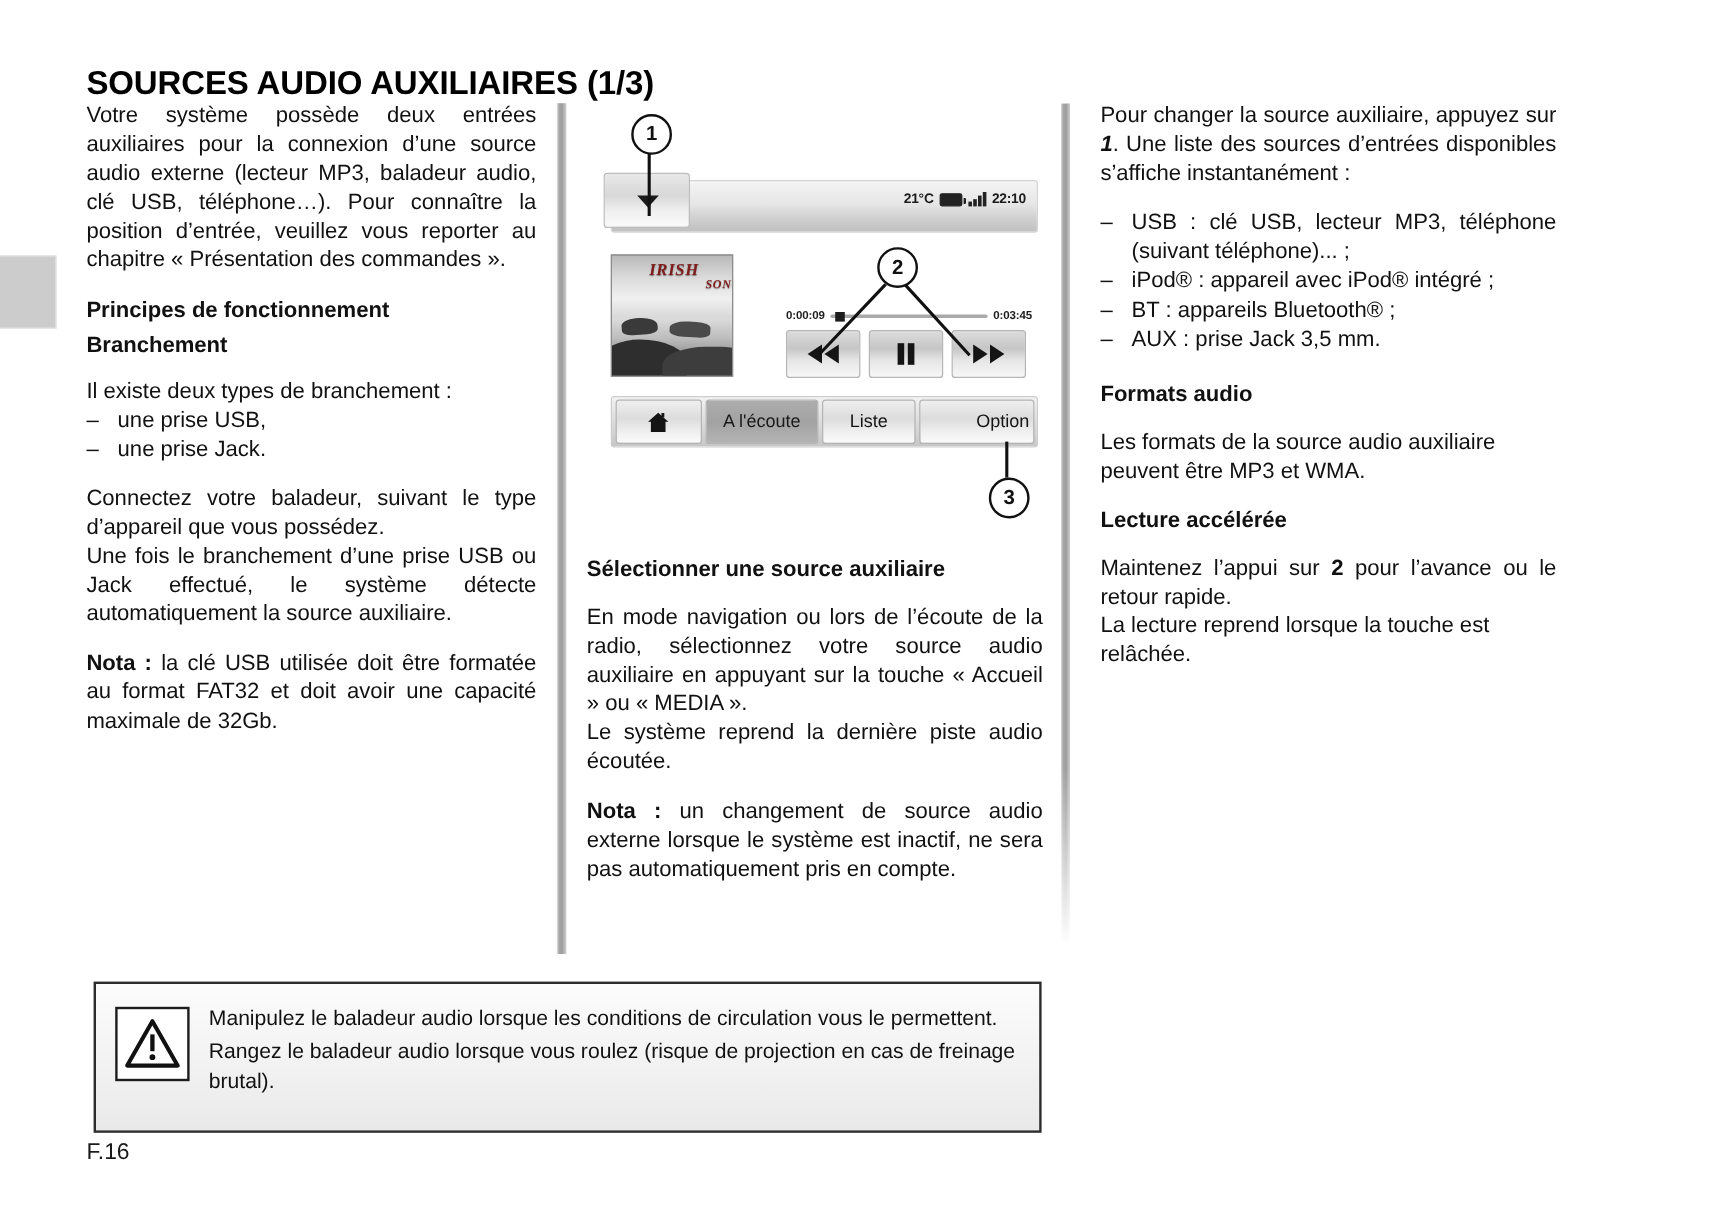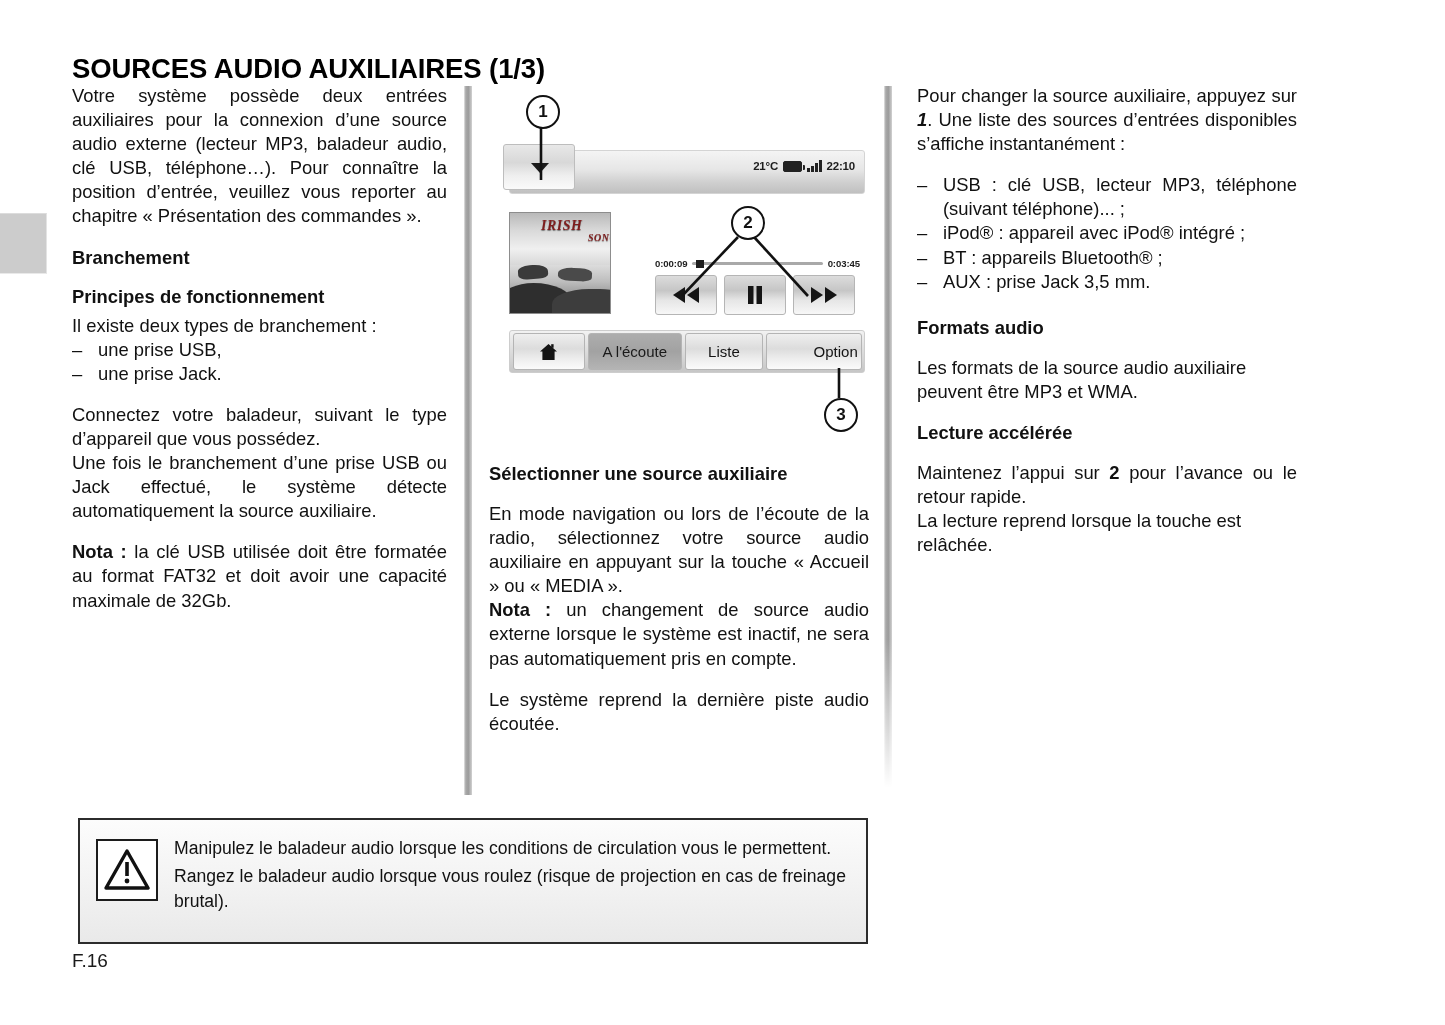--- a/index.html
+++ b/index.html
@@ -409,40 +409,40 @@
   <div class="edge-tab"></div>
 
   <h1 class="page-title">SOURCES AUDIO AUXILIAIRES (1/3)</h1>
 
   <div class="vrule vrule-left"></div>
   <div class="vrule vrule-right"></div>
 
   <div class="col col-left">
     <p class="para">Votre système possède deux entrées auxiliaires pour la connexion d’une source audio externe (lecteur MP3, baladeur audio, clé USB, téléphone…). Pour connaître la position d’entrée, veuillez vous reporter au chapitre « Présentation des commandes ».</p>
 
+    <h3 class="sub">Principes de fonctionnement</h3>
     <h3 class="sub" style="margin-bottom:16px">Branchement</h3>
-    <h3 class="sub">Principes de fonctionnement</h3>
 
     <p class="para-tight nojust">Il existe deux types de branchement :</p>
     <ul class="dash" style="margin-bottom:17px">
       <li><span class="dash-mark">–</span><span>une prise USB,</span></li>
       <li class="last"><span class="dash-mark">–</span><span>une prise Jack.</span></li>
     </ul>
 
     <p class="para-tight">Connectez votre baladeur, suivant le type d’appareil que vous possédez.</p>
     <p class="para">Une fois le branchement d’une prise USB ou Jack effectué, le système détecte automatiquement la source auxiliaire.</p>
 
     <p class="para"><span class="bold">Nota :</span><span> la clé USB utilisée doit être formatée au format FAT32 et doit avoir une capacité maximale de 32Gb.</span></p>
   </div>
 
   <div class="col col-mid" style="top:462px;">
     <h3 class="sub" style="margin-bottom:17px">Sélectionner une source auxiliaire</h3>
     <p class="para-tight">En mode navigation ou lors de l’écoute de la radio, sélectionnez votre source audio auxiliaire en appuyant sur la touche « Accueil » ou « MEDIA ».</p>
+    <p class="para">Le système reprend la dernière piste audio écoutée.</p>
     <p class="para"><span class="bold">Nota :</span><span> un changement de source audio externe lorsque le système est inactif, ne sera pas automatiquement pris en compte.</span></p>
-    <p class="para">Le système reprend la dernière piste audio écoutée.</p>
   </div>
 
   <div class="col col-right">
     <p class="para"><span>Pour changer la source auxiliaire, appuyez sur </span><span class="bolditalic">1</span><span>. Une liste des sources d’entrées disponibles s’affiche instantanément :</span></p>
 
     <ul class="dash" style="margin-bottom:22px">
       <li><span class="dash-mark">–</span><span>USB : clé USB, lecteur MP3, téléphone (suivant téléphone)... ;</span></li>
       <li class="last"><span class="dash-mark">–</span><span>iPod® : appareil avec iPod® intégré ;</span></li>
       <li class="last"><span class="dash-mark">–</span><span>BT : appareils Bluetooth® ;</span></li>
       <li class="last"><span class="dash-mark">–</span><span>AUX : prise Jack 3,5 mm.</span></li>

